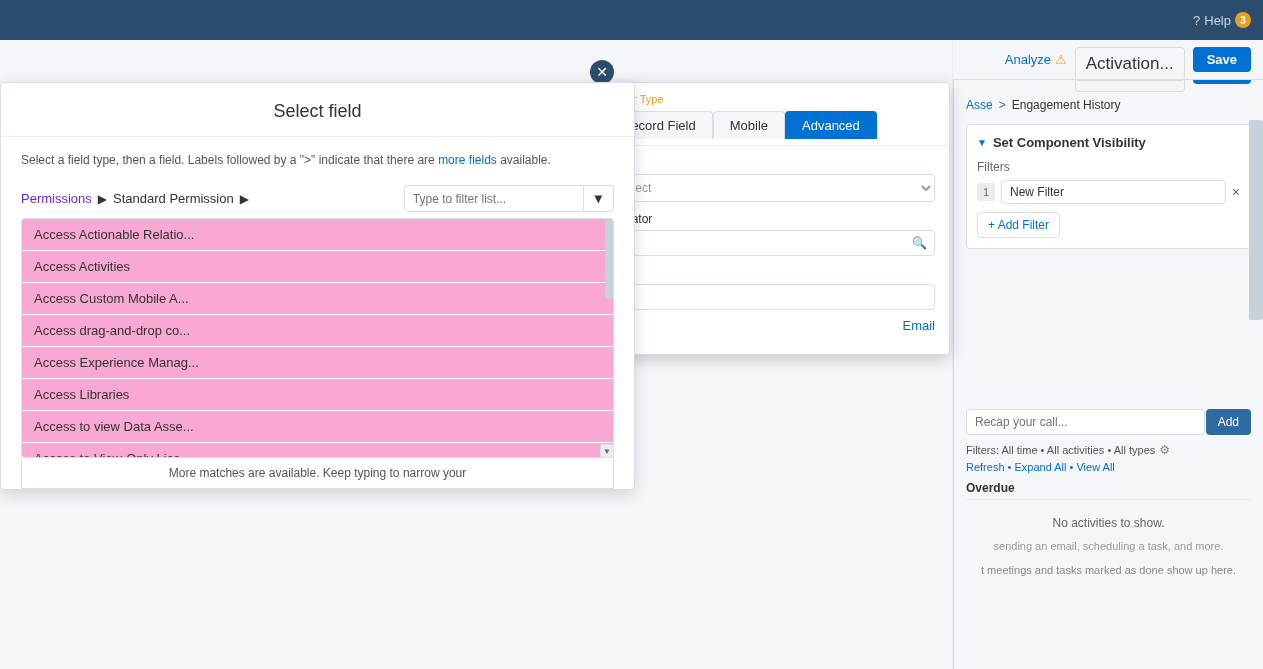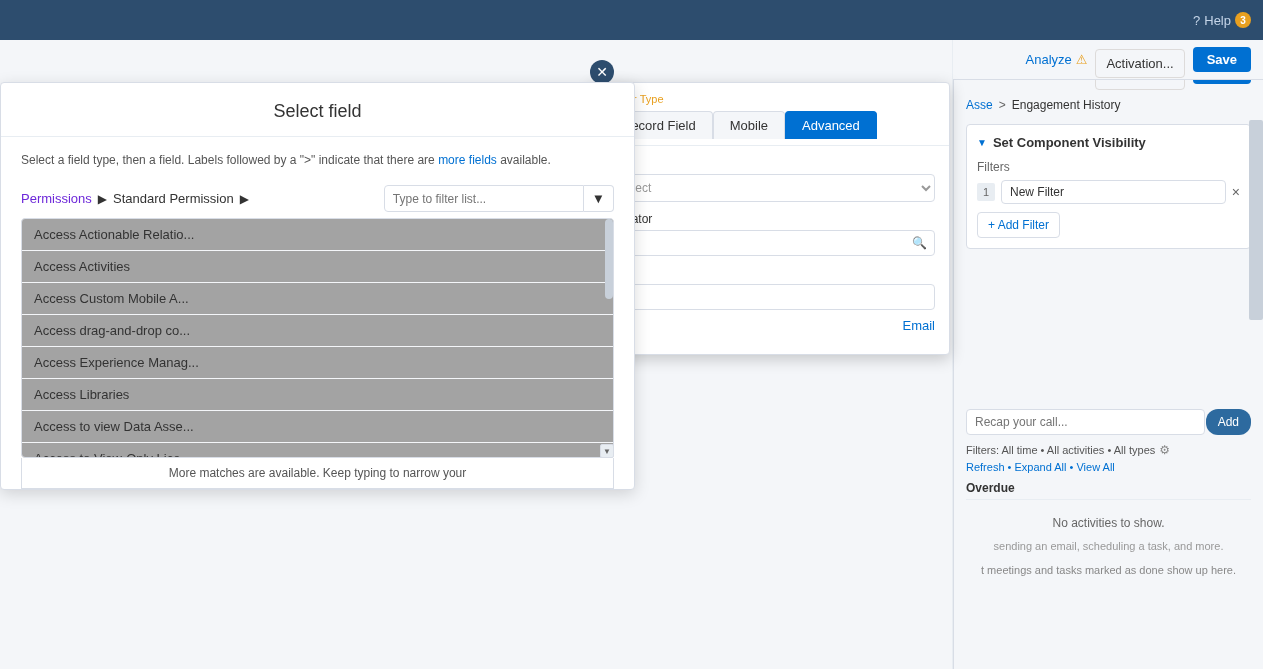--- a/index.html
+++ b/index.html
@@ -74,21 +74,21 @@
     }
     .warn-icon {
       color: #e8a020;
       font-size: 13px;
     }
     .btn-activation {
       background: transparent;
       border: 1px solid #dddbda;
       border-radius: 4px;
       padding: 6px 10px;
-      font-size: 13px;
+      font-size: 17px;
       color: #333;
       cursor: pointer;
       margin-top: 8px;
     }
     .btn-save {
       background: #0070d2;
       border: none;
       border-radius: 4px;
       padding: 5px 14px;
       font-size: 13px;
@@ -229,21 +229,21 @@
       flex: 1;
       border: 1px solid #d8dde6;
       border-radius: 4px;
       padding: 5px 8px;
       font-size: 12px;
       color: #999;
     }
     .btn-add {
       background: #2d6a9f;
       border: none;
-      border-radius: 12px;
+      border-radius: 4px;
       padding: 5px 12px;
       font-size: 12px;
       color: white;
       cursor: pointer;
     }
     .filters-line {
       font-size: 11px;
       color: #555;
       margin-bottom: 4px;
       display: flex;
@@ -454,21 +454,21 @@
       cursor: pointer;
     }
     .breadcrumb-nav .nav-arrow {
       color: #333;
       font-size: 12px;
     }
     .breadcrumb-nav .nav-current {
       color: #333;
     }
     .filter-input-field {
-      width: 200px;
+      width: 180px;
       border: 1px solid #d8dde6;
       border-radius: 4px 0 0 4px;
       padding: 5px 8px;
       font-size: 12px;
       color: #333;
       background: white;
     }
     .filter-dropdown-btn {
       border: 1px solid #d8dde6;
       border-left: none;
@@ -488,21 +488,21 @@
     .dropdown-list-item:last-child {
       border-bottom: none;
     }
     .dropdown-list-wrap {
       position: relative;
       max-height: 240px;
       overflow: hidden;
       margin: 0 20px;
       border: 1px solid #d8dde6;
       border-radius: 4px;
-      background: #a3a3a3;
+      background: #f9a8d4;
     }
     .scroll-thumb {
       position: absolute;
       right: 0;
       top: 0;
       width: 8px;
       height: 80px;
       background: #c8d0da;
       border-radius: 4px;
     }

